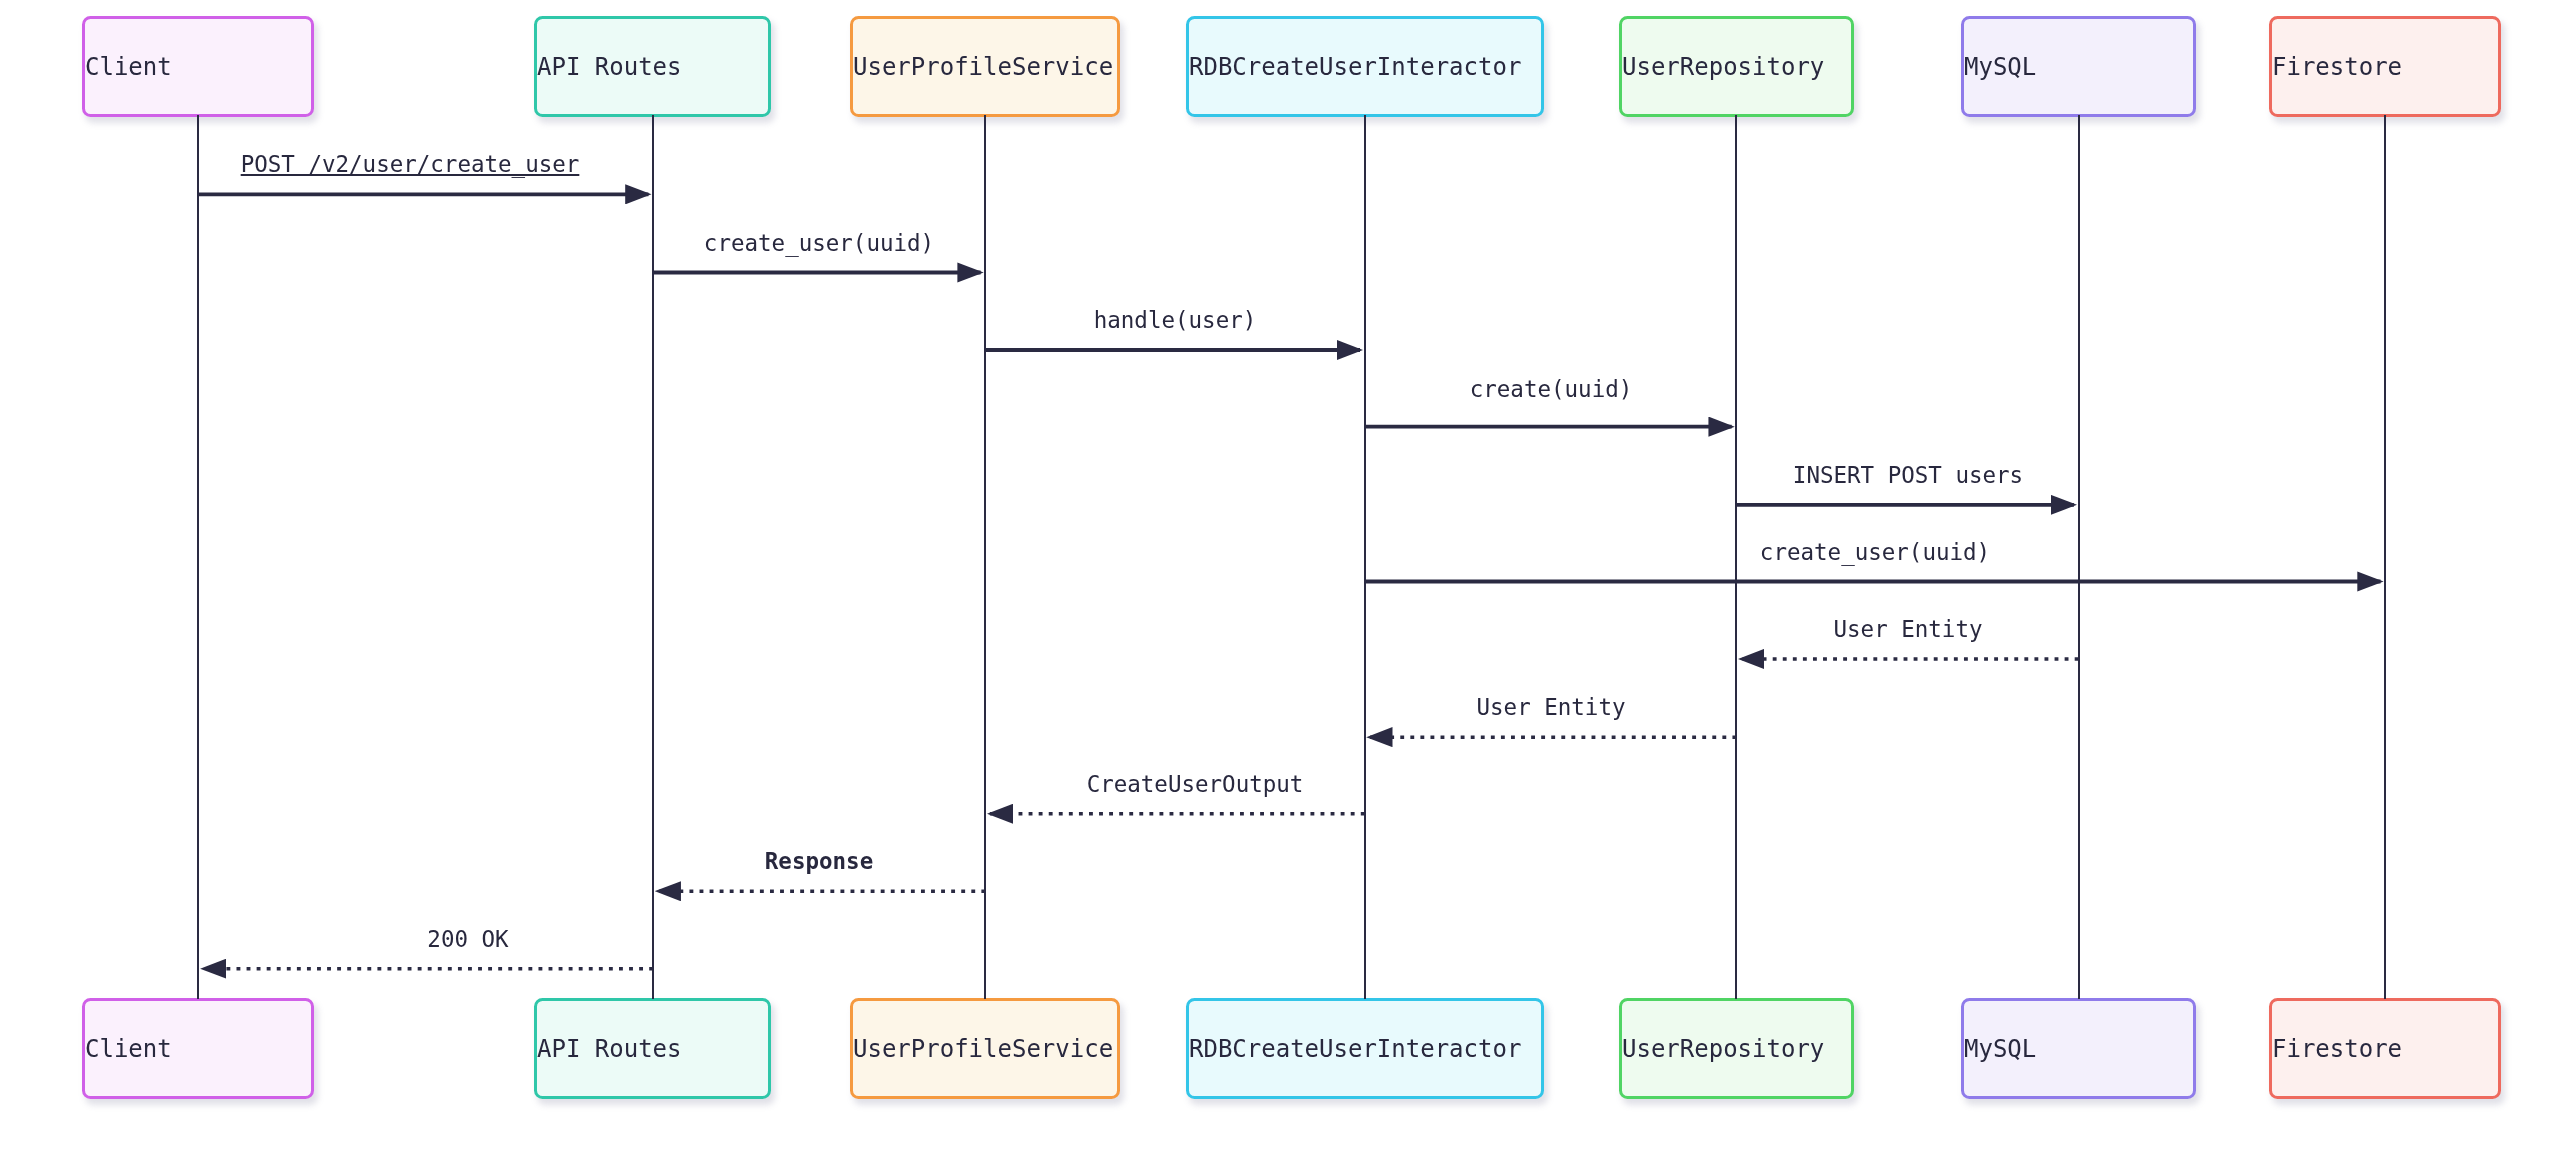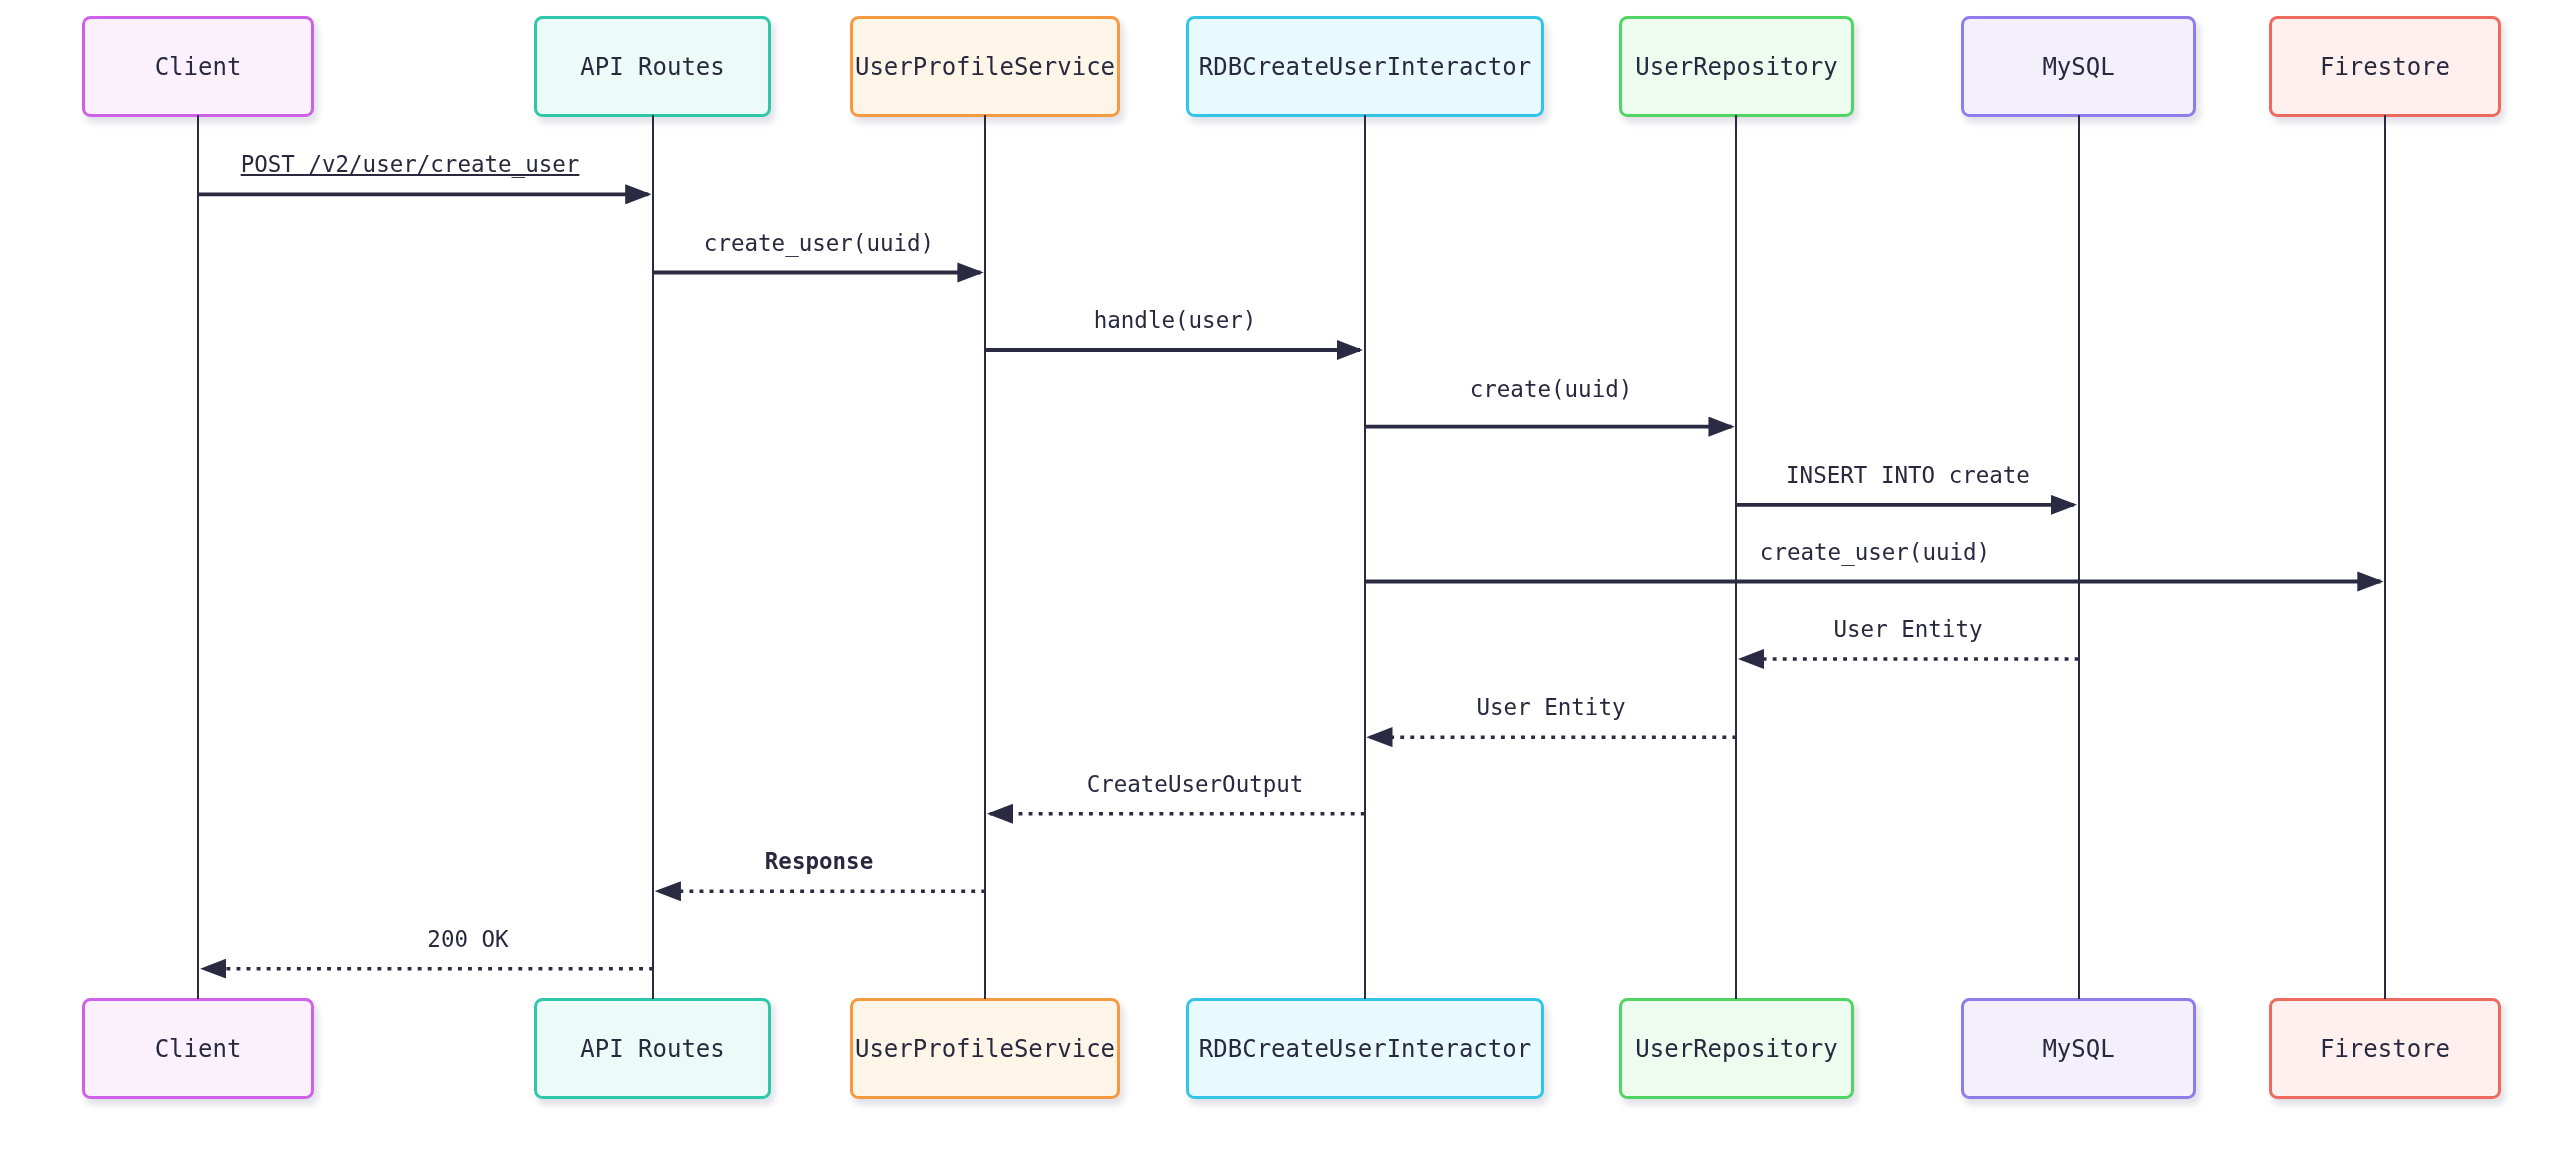--- a/index.html
+++ b/index.html
@@ -15,21 +15,20 @@
     background: #ffffff;
     overflow: hidden;
   }
   .actor-box {
     position: absolute;
     box-sizing: border-box;
     border: 3.1px solid;
     border-radius: 8.5px;
     display: flex;
     align-items: center;
-    justify-content: center;
     box-shadow: 3.9px 5.4px 6.2px rgba(120,120,150,0.22);
   }
   .actor-box span {
     font-size: 24px;
     font-weight: 500;
     color: #28283e;
     white-space: nowrap;
   }
   .lifeline {
     position: absolute;
@@ -125,21 +124,21 @@
       <span>Firestore</span>
     </div>
     <div class="actor-box" style="left: 2269px; top: 998px; width: 232px; height: 101px; border-color: rgb(238, 106, 94); background: rgb(253, 240, 238);">
       <span>Firestore</span>
     </div>
     <div class="lifeline" style="left: 2384px; top: 115px; height: 884px;"></div>
     <div class="msg-label" style="left: 410px; top: 153px; text-decoration: underline;">POST /v2/user/create_user</div>
     <div class="msg-label" style="left: 819px; top: 232px;">create_user(uuid)</div>
     <div class="msg-label" style="left: 1175px; top: 309px;">handle(user)</div>
     <div class="msg-label" style="left: 1551px; top: 378px;">create(uuid)</div>
-    <div class="msg-label" style="left: 1908px; top: 464px;">INSERT INTO create</div>
+    <div class="msg-label" style="left: 1908px; top: 464px;">INSERT POST users</div>
     <div class="msg-label" style="left: 1875px; top: 541px;">create_user(uuid)</div>
     <div class="msg-label" style="left: 1908px; top: 618px;">User Entity</div>
     <div class="msg-label" style="left: 1551px; top: 696px;">User Entity</div>
     <div class="msg-label" style="left: 1175px; top: 773px; margin-left: 20px;">CreateUserOutput</div>
     <div class="msg-label" style="left: 819px; top: 850px; font-weight: bold;">Response</div>
     <div class="msg-label" style="left: 426px; top: 928px; margin-left: 42px;">200 OK</div>
   </div>
 
 
 </body></html>

